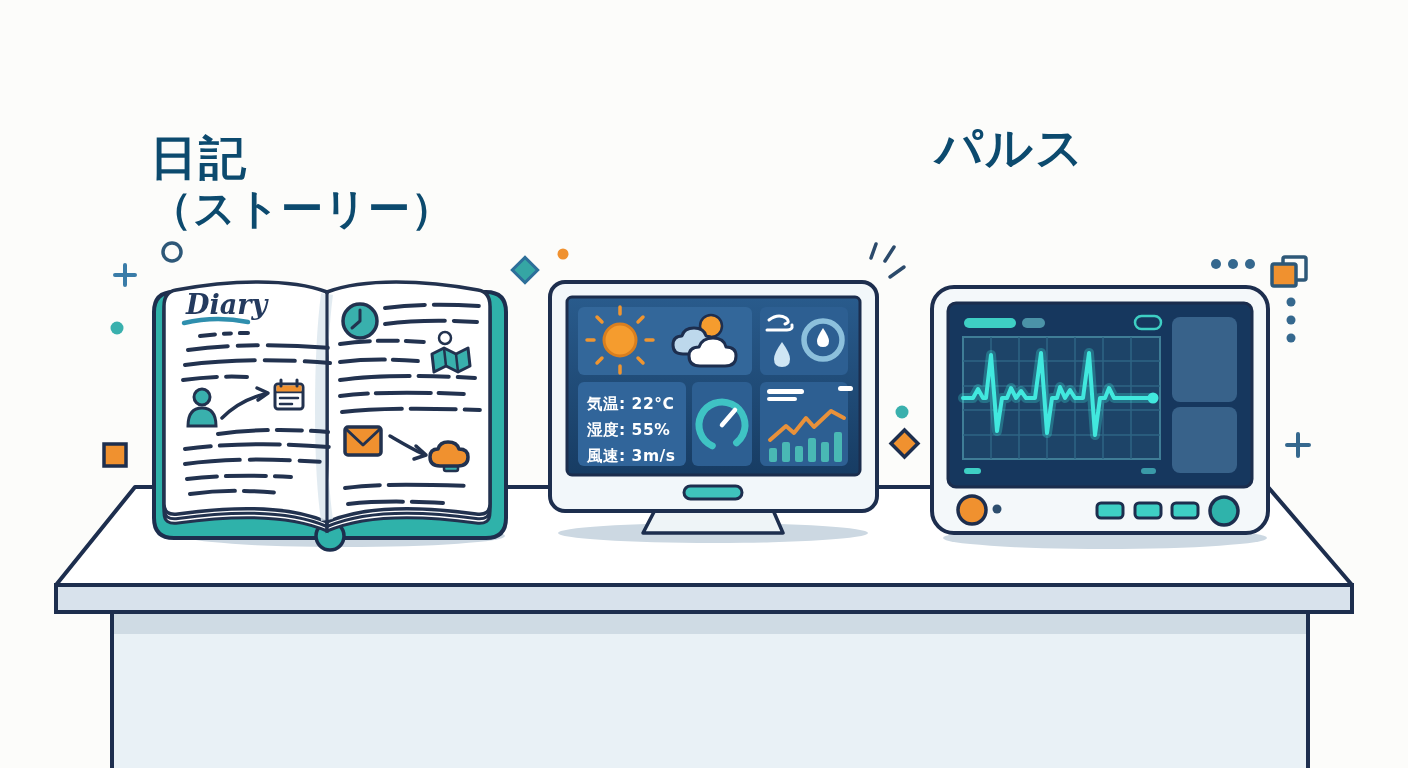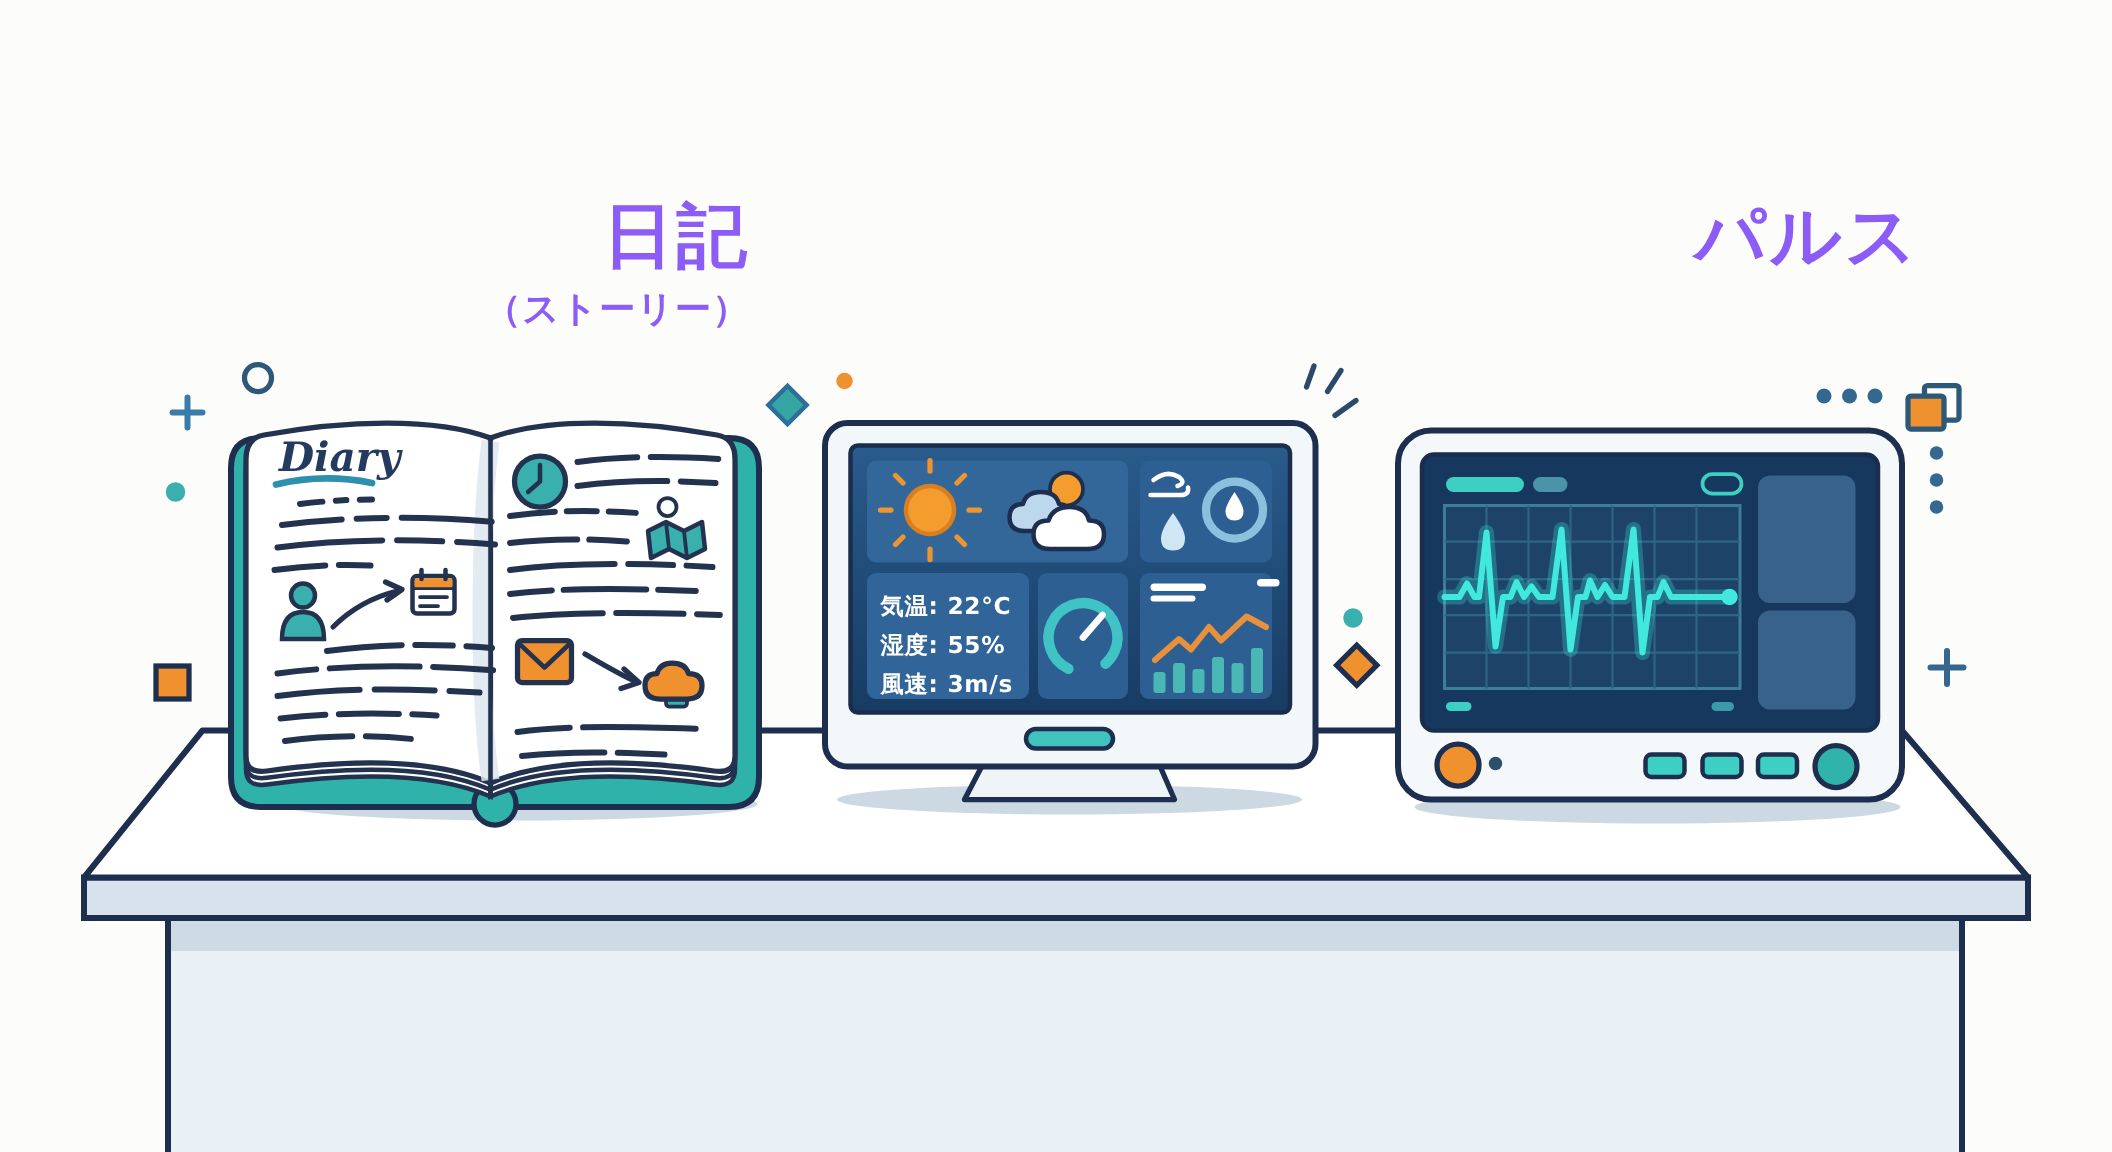--- a/index.html
+++ b/index.html
@@ -1,21 +1,21 @@
 <!DOCTYPE html>
 <html><head>
 <meta charset="utf-8">
 <style>
   html,body{margin:0;padding:0;background:#fcfcfa;}
   .stage{position:relative;width:1408px;height:768px;overflow:hidden;background:#fcfcfa;
          font-family:"DejaVu Sans","Liberation Sans",sans-serif;}
   .stage svg{position:absolute;display:block;}
-  .title{position:absolute;text-align:right;color:#8b5cf6;font-weight:700;}
+  .title{position:absolute;text-align:left;color:#0c4a6e;font-weight:700;}
   .title .main{font-size:47px;line-height:56px;letter-spacing:2px;}
-  .title .sub{font-size:24px;line-height:46px;letter-spacing:1px;font-family:Liberation Mono, monospace;}
+  .title .sub{font-size:42px;line-height:46px;letter-spacing:1px;}
   .diary-script{font-family:"DejaVu Serif","Liberation Serif",serif;font-style:italic;font-weight:700;
                 font-size:27px;fill:#243a5e;}
   .tile-text{font-size:15.5px;font-weight:700;fill:#ffffff;letter-spacing:0.5px;}
 </style>
 </head>
 <body>
 
 <div class="stage">
 
   <svg style="left:0;top:0" width="1408" height="768" viewBox="0 0 1408 768">
@@ -33,21 +33,21 @@
     <ellipse cx="713" cy="533" rx="155" ry="10" fill="#ccd8e2"></ellipse>
     <ellipse cx="1105" cy="538" rx="162" ry="11" fill="#ccd8e2"></ellipse>
   </svg>
 
   <div class="title" style="left:150px;top:130px;width:350px;">
     <div class="main">日記</div>
     <div class="sub">（ストーリー）</div>
   </div>
   <div class="title" style="left:515px;top:125px;width:400px;">
   </div>
-  <div class="title" style="left:935px;top:130px;width:345px;">
+  <div class="title" style="left:935px;top:120px;width:345px;">
     <div class="main">パルス</div>
   </div>
 
   <svg style="left:140px;top:266px" width="382" height="292" viewBox="0 0 382 292">
 
     <path d="M14,46 Q14,26 34,26 L346,26 Q366,26 366,46 L366,252 Q366,272 346,272 L34,272 Q14,272 14,252 Z" fill="#2fb2aa" stroke="#1d2e4e" stroke-width="4"></path>
     <circle cx="190" cy="270" r="14" fill="#2fb2aa" stroke="#1d2e4e" stroke-width="3.5"></circle>
 
     <g fill="#ffffff" stroke="#22324f" stroke-width="3">
       <path transform="translate(0,9)" d="M187,26 C150,12 90,14 36,24 Q24,26 24,40 L24,238 Q24,250 38,248 C95,240 150,240 187,256 Z"></path>

